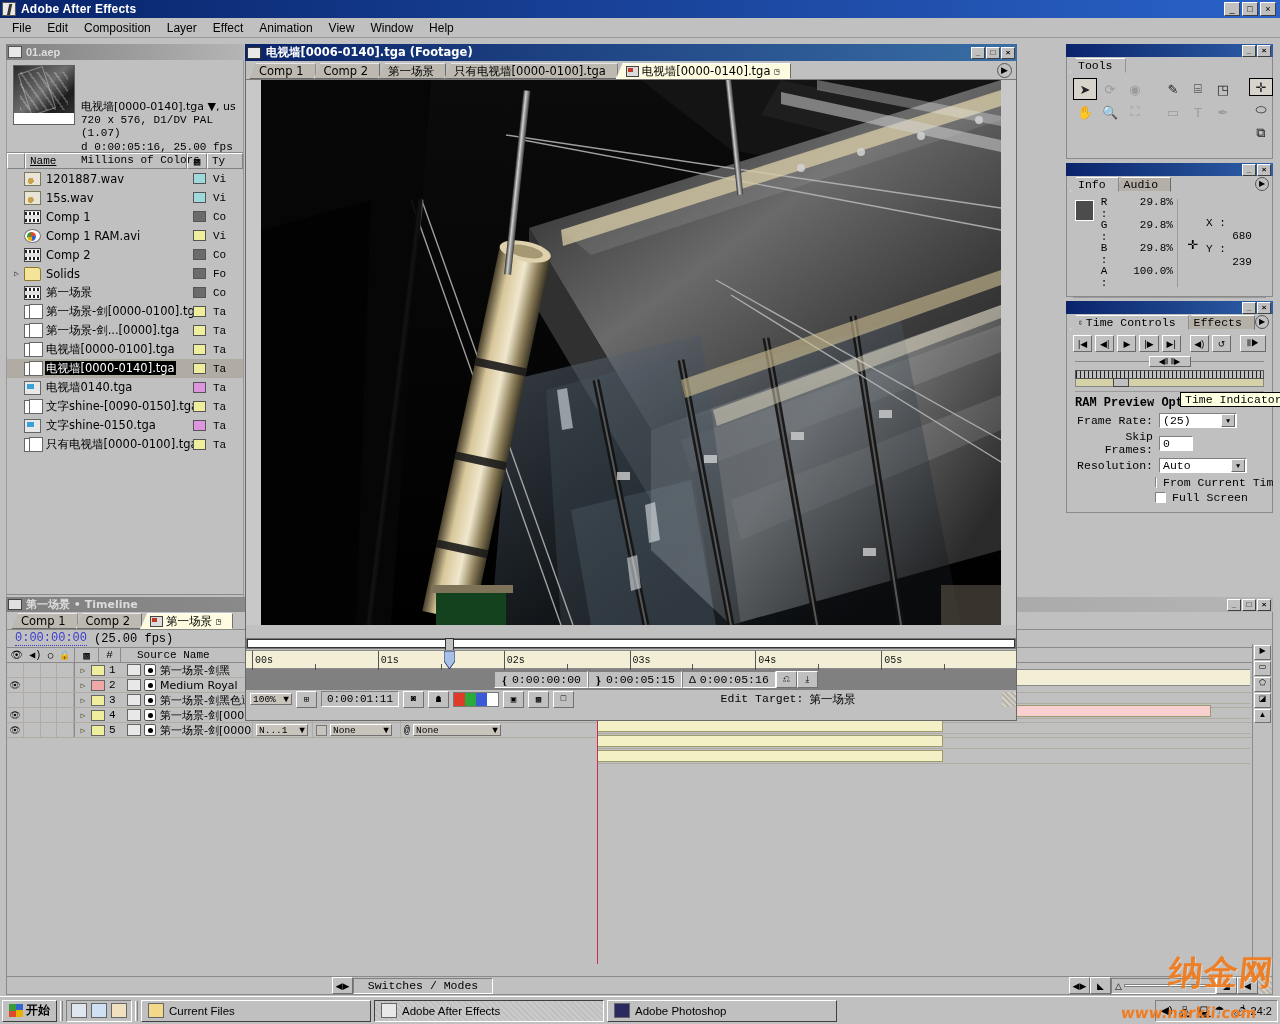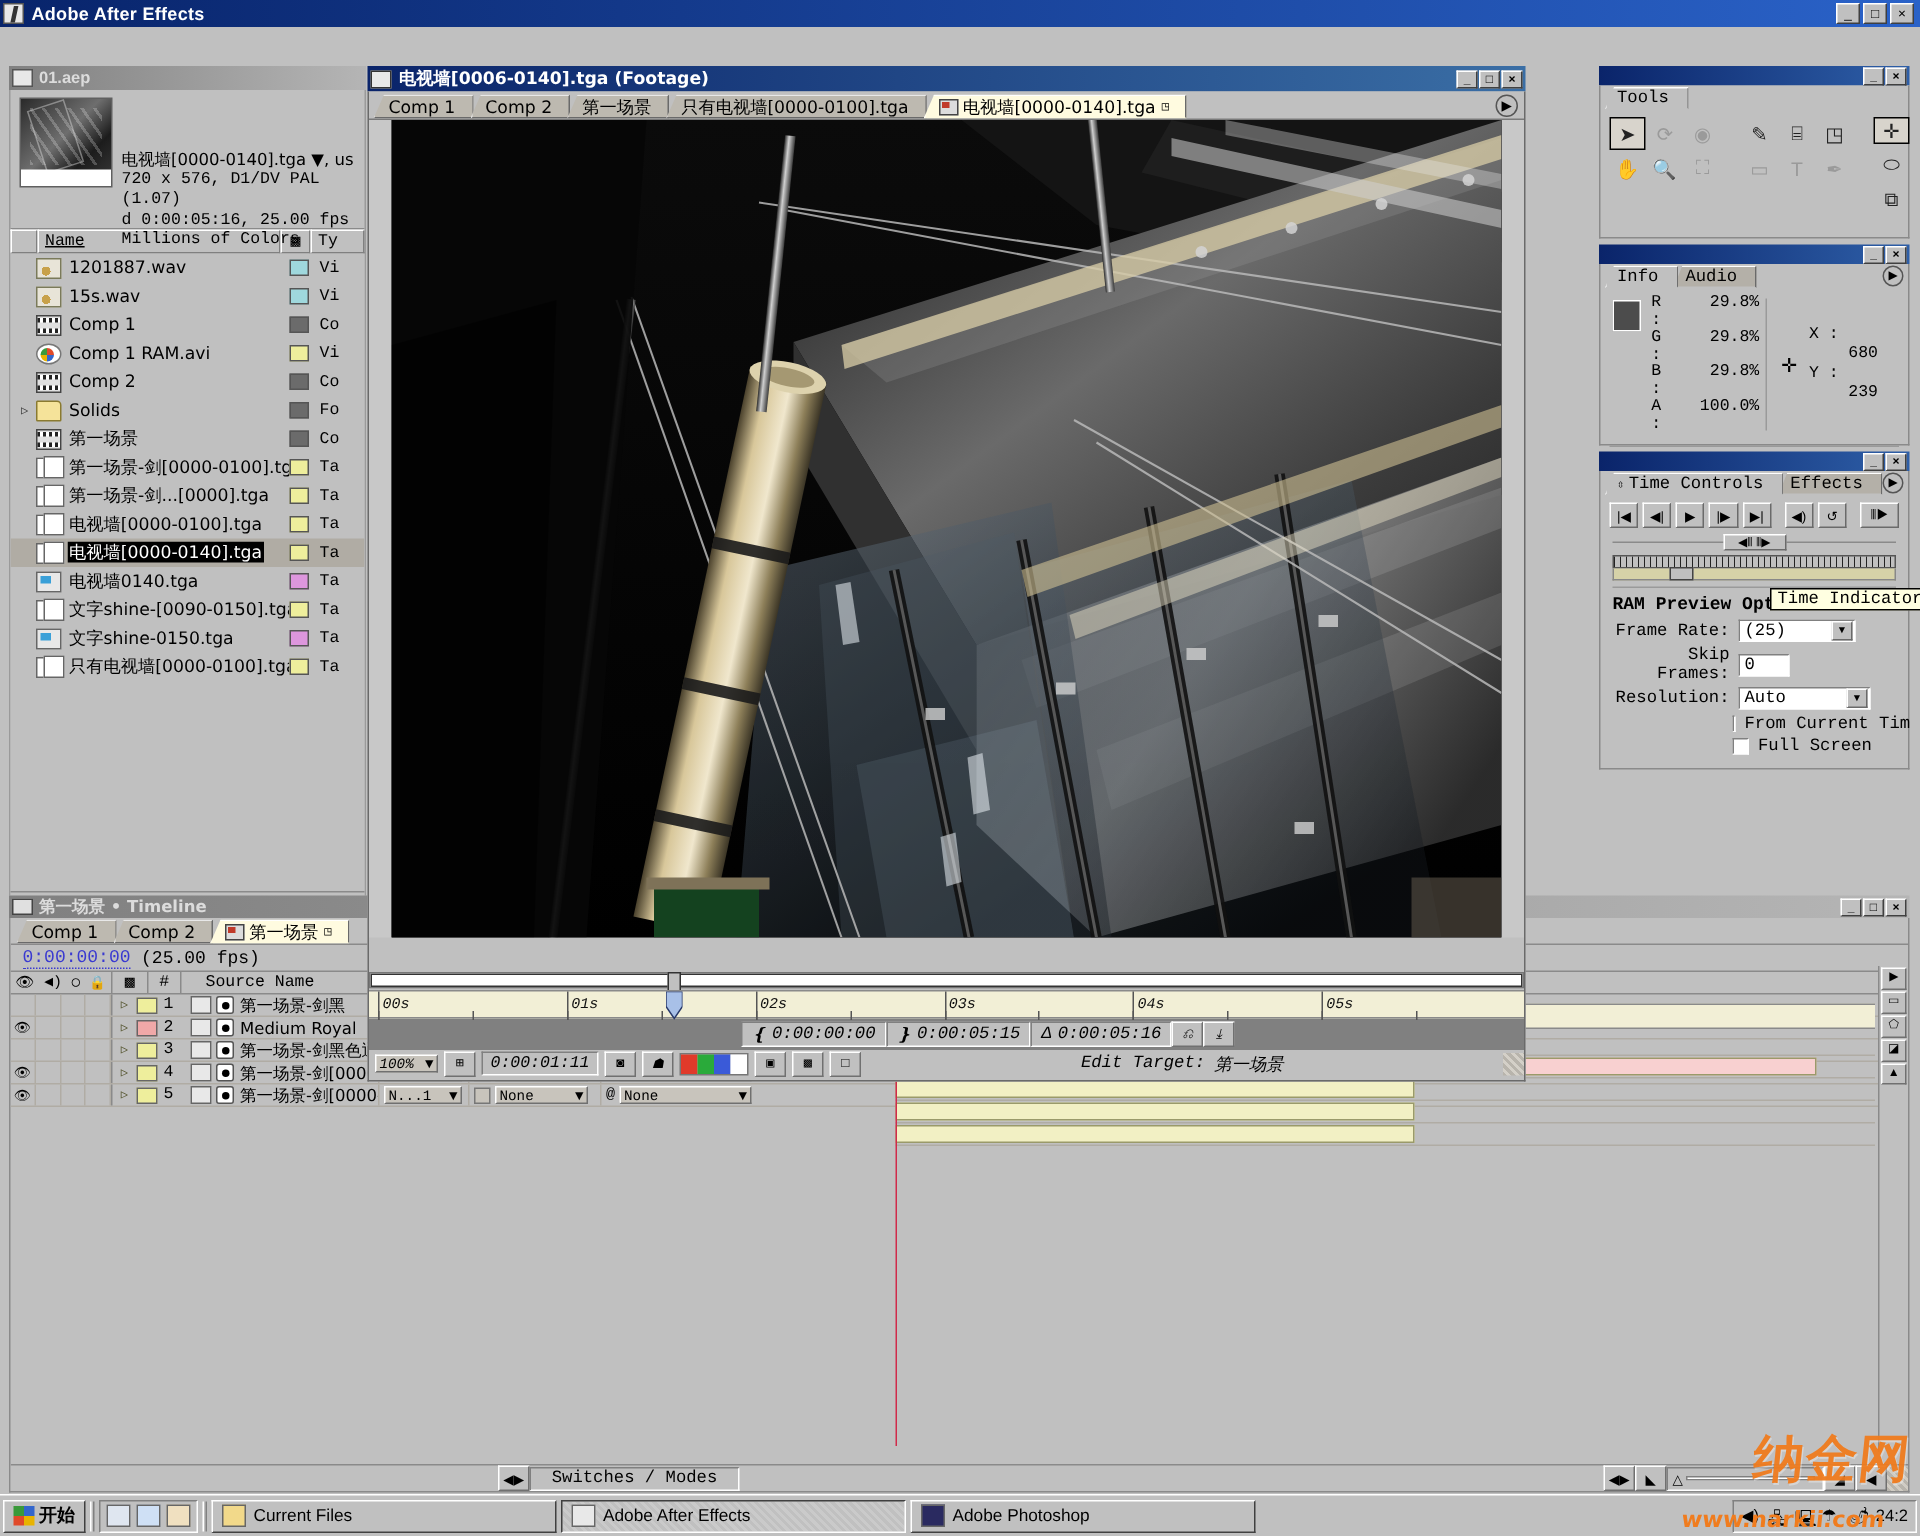--- a/index.html
+++ b/index.html
@@ -165,21 +165,21 @@
   #vbody { height: calc(100% - 17px); border:1px solid #6a6a6a; border-top:none;
            background:#c0c0c0; position:relative; overflow:hidden;}
   #v-tabs { display:flex; height:19px; align-items:flex-end; padding-left:3px; background:#c0c0c0;
             border-bottom:1px solid #7a7a7a; position:relative;}
   #v-tabs .arrow { position:absolute; right:4px; top:2px; width:15px;height:15px;border-radius:50%;
                    background:#c0c0c0;border:1px solid #555;font-size:9px;text-align:center;line-height:13px;}
   #v-canvas { position:absolute; left:0; top:19px; width:770px; height:545px;
               background:#c8c8c8; display:flex; align-items:flex-start; justify-content:center;}
   #v-img { width: 740px; height: 545px; position:relative; overflow:hidden;
            background:#0a0a0a;}
-  #v-bottom { position:absolute; left:0; bottom:2px; width:100%;font-style:italic; }
+  #v-bottom { position:absolute; left:0; bottom:12px; width:100%; }
 
   .ruler { height:19px; background:#f2efd6; position:relative; border-top:1px solid #8a8a8a;
            border-bottom:1px solid #8a8a8a; font-family:"Liberation Mono",monospace; font-size:10px;}
   .ruler .tick { position:absolute; top:0; width:1px; height:19px; background:#555;}
   .ruler .lbl { position:absolute; top:4px; font-size:10px; color:#111;}
   .scrollstrip { height:11px; background:#fff; border:1px solid #777; position:relative; margin:1px 0;}
   .scrollstrip .thumb { position:absolute;top:0;height:100%;background:#fff;border:1px solid #333;}
 
   #v-toolbar1 { height:21px; background:#808080; display:flex; align-items:center;}
   #v-toolbar2 { height:18px; background:#c0c0c0; display:flex; align-items:center;
@@ -301,20 +301,31 @@
   <div id="app-title">
     <span class="ae-logo"></span>
     <span class="t">Adobe After Effects</span>
     <span class="winbtns">
       <span class="wbtn">_</span>
       <span class="wbtn">□</span>
       <span class="wbtn">×</span>
     </span>
   </div>
 
+  <div id="menubar">
+    <span class="mi">File</span>
+    <span class="mi">Edit</span>
+    <span class="mi">Composition</span>
+    <span class="mi">Layer</span>
+    <span class="mi">Effect</span>
+    <span class="mi">Animation</span>
+    <span class="mi">View</span>
+    <span class="mi">Window</span>
+    <span class="mi">Help</span>
+  </div>
 
   <div class="win" id="proj">
     <div class="tb inactive">
       <span style="width:14px;height:12px;background:#e8e8e8;border:1px solid #555;margin-right:4px;display:inline-block"></span>
       <span>01.aep</span>
     </div>
     <div class="body">
       <div id="proj-header">
         <div id="proj-thumb">
           <div class="g1"></div>

